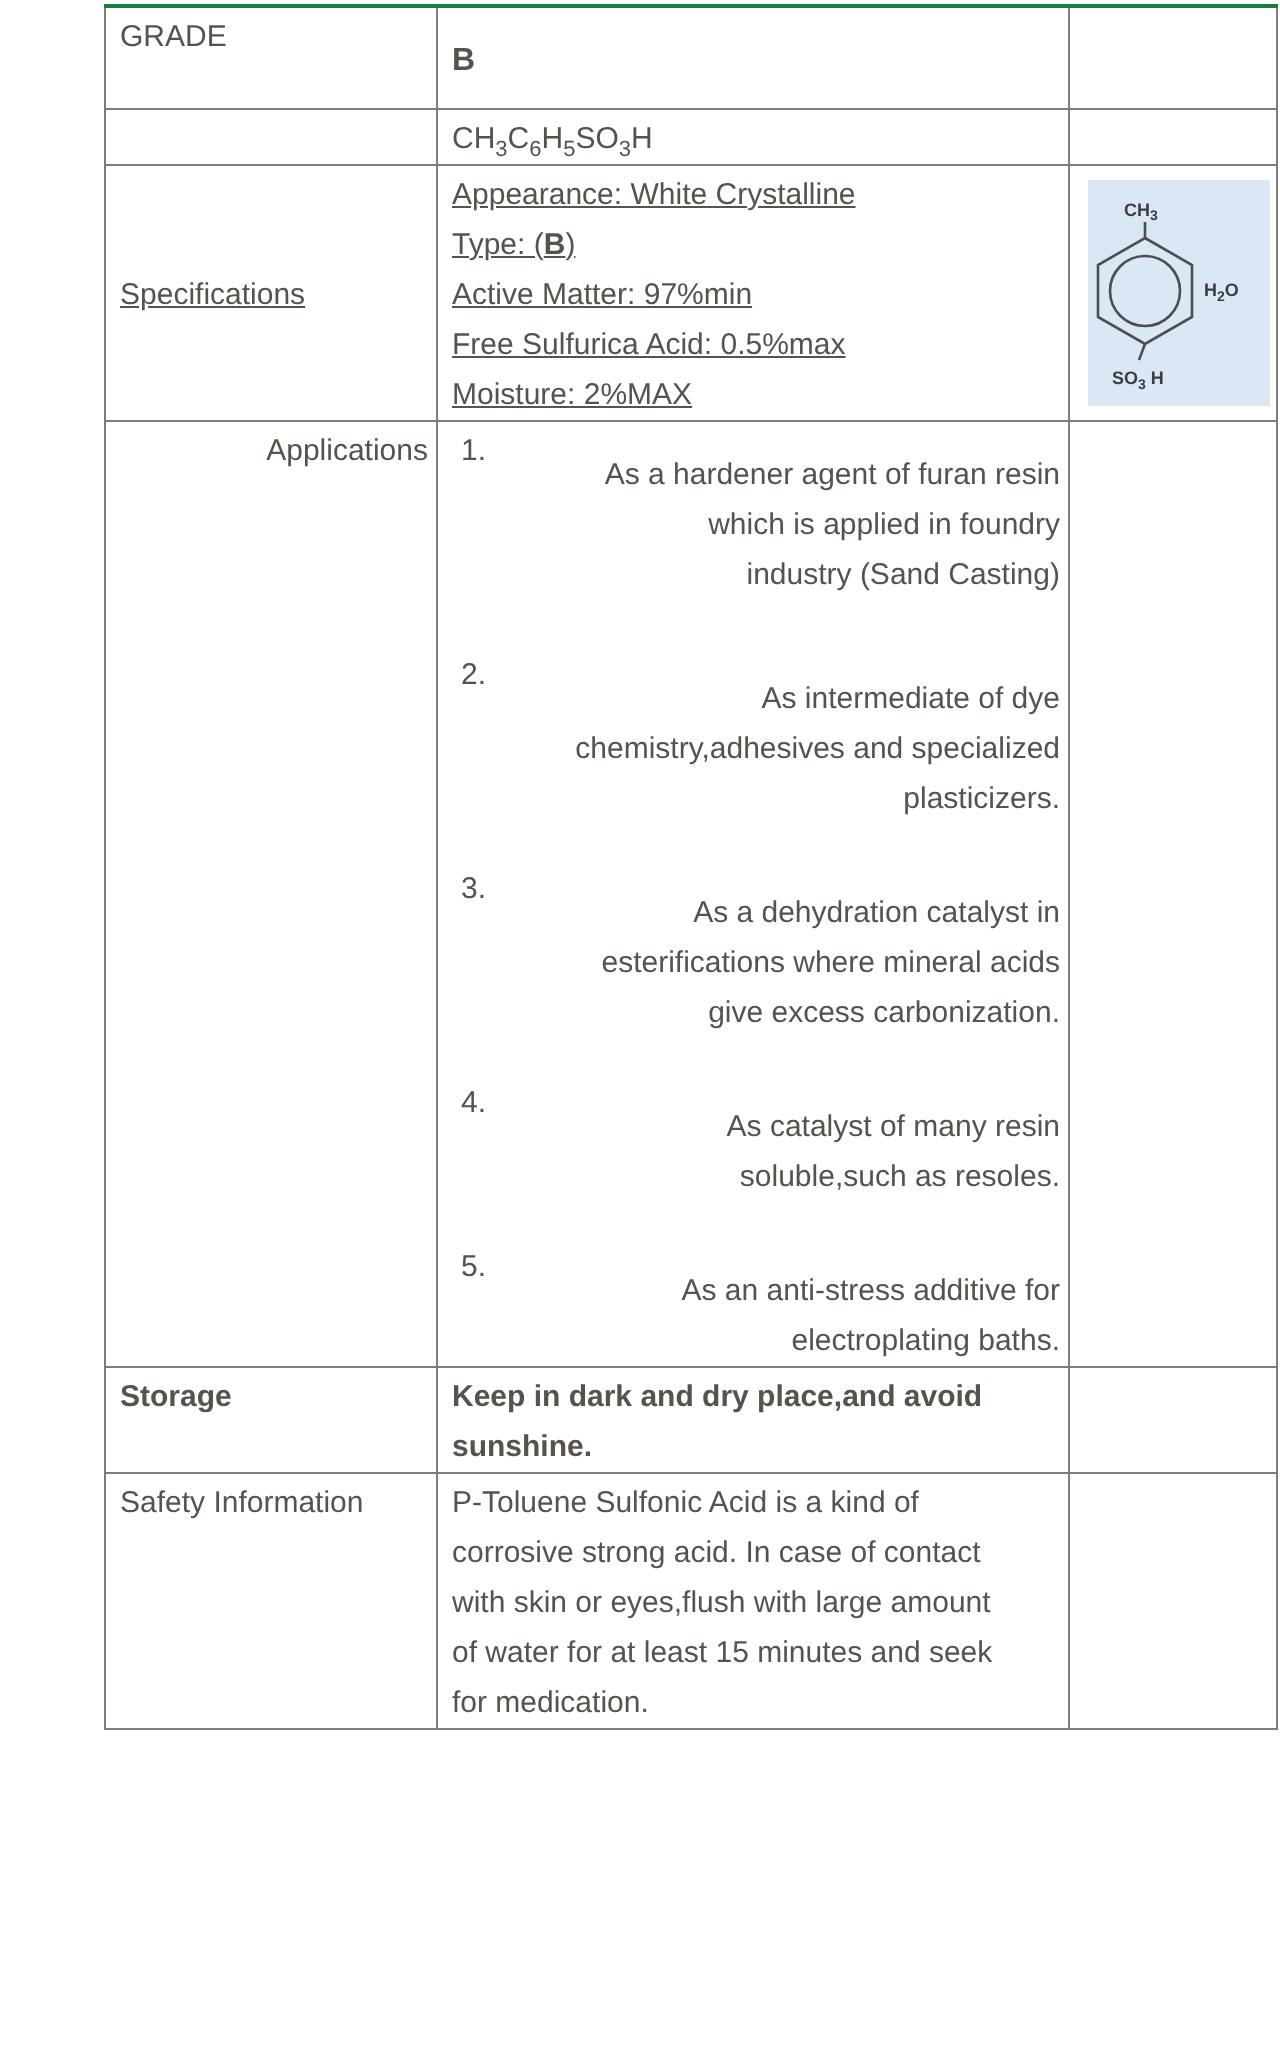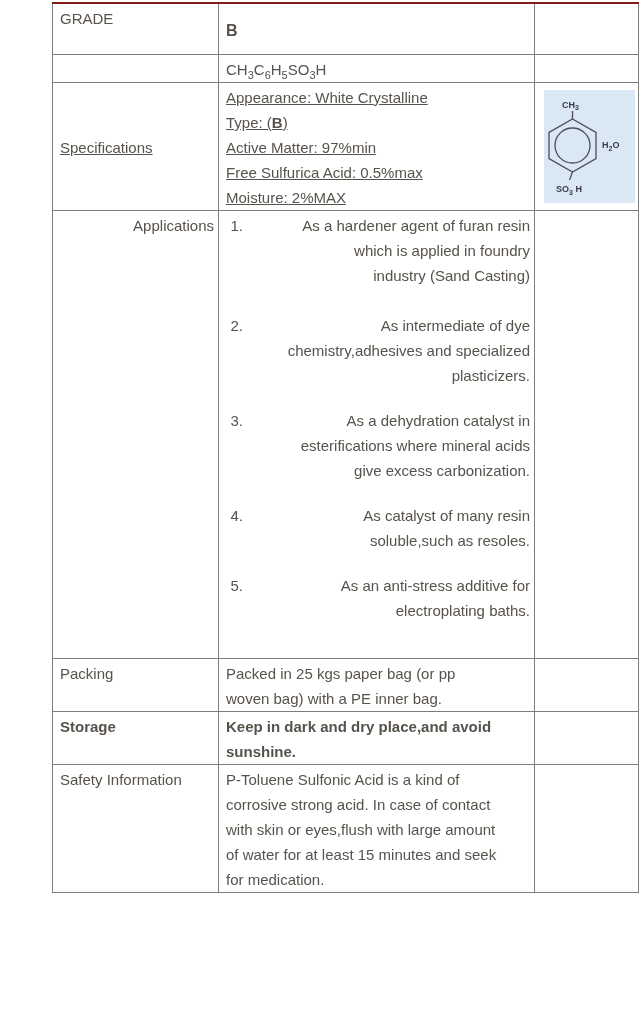--- a/index.html
+++ b/index.html
@@ -10,21 +10,21 @@
     font-family: "Liberation Sans", sans-serif;
     color: #57524b;
   }
   .canvas { position: relative; width: 640px; height: 1035px; overflow: hidden; }
 
   table.spec {
     border-collapse: collapse;
     table-layout: fixed;
     margin: 2px 0 0 52px;
     width: 586px;
-    border-top: 2px solid #7f1d1d;
+    border-top: 2px solid #15803d;
   }
   td {
     border: 1px solid #7d7d7d;
     vertical-align: top;
     padding: 2px 4px 0 7px;
     font-size: 15px;
     line-height: 25px;
     overflow: hidden;
   }
   td.c3 { padding: 0; }
@@ -41,21 +41,21 @@
   .vmid { vertical-align: middle; }
   .bold { font-weight: bold; }
   .grade-val { font-weight: bold; font-size: 16px; }
   .line { white-space: nowrap; }
   sub.fsub { font-size: 11px; line-height: 0; }
 
   .app-item { display: flex; }
   .app-item.gap1 { margin-bottom: 25px; }
   .app-item.gap2 { margin-bottom: 20px; }
   .app-num { flex: 0 0 17px; }
-  .app-lines { flex: 1; }
+  .app-lines { flex: 1; margin-top: 12px; }
 
   .diagram-box { margin: 7px 0 0 9px; display: block; }
 </style>
 </head>
 <body>
 
 <div class="canvas">
   <table class="spec">
     <colgroup>
       <col style="width:166px">
@@ -145,28 +145,20 @@
           <span class="app-num">5.</span>
           <div class="app-lines">
             <div class="line">As an anti-stress additive for</div>
             <div class="line">electroplating baths.</div>
           </div>
         </div>
       </td>
       <td class="c3"></td>
     </tr>
 
-    <tr class="r-pack">
-      <td class="c1"><span>Packing</span></td>
-      <td class="c2">
-        <div class="line">Packed in 25 kgs paper bag (or pp</div>
-        <div class="line">woven bag) with a PE inner bag.</div>
-      </td>
-      <td class="c3"></td>
-    </tr>
 
     <tr class="r-store">
       <td class="c1"><span>Storage</span></td>
       <td class="c2">
         <div class="line">Keep in dark and dry place,and avoid</div>
         <div class="line">sunshine.</div>
       </td>
       <td class="c3"></td>
     </tr>
 

